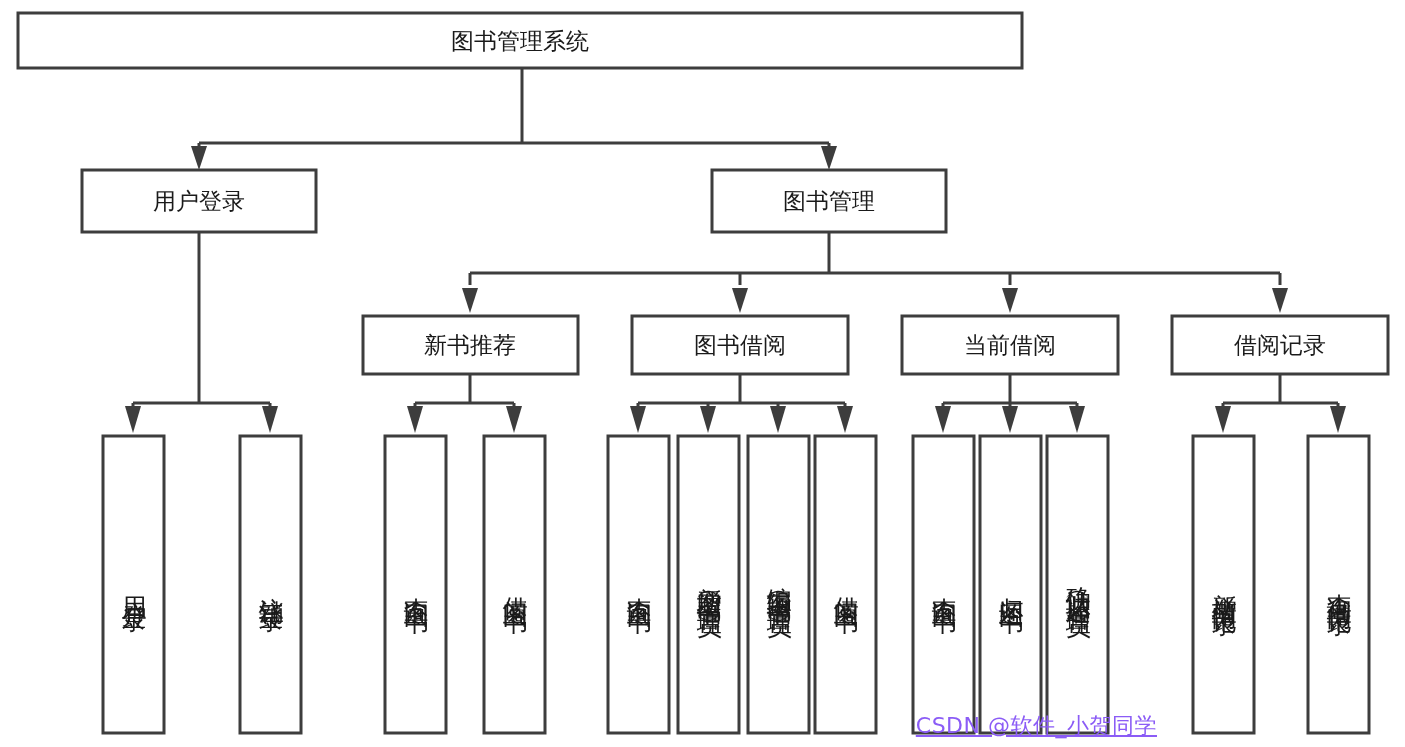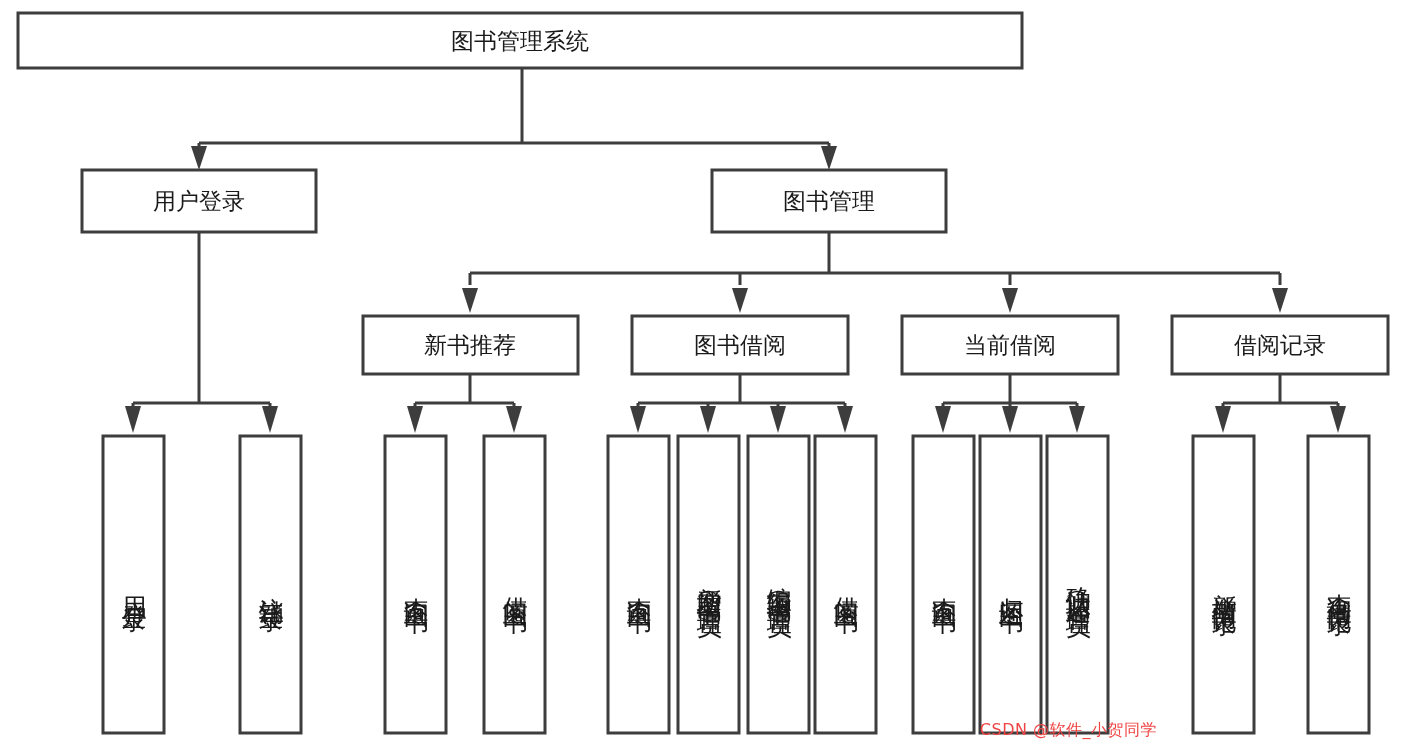--- a/index.html
+++ b/index.html
@@ -64,24 +64,25 @@
     letter-spacing: 4px;
     color: #1a1a1a;
     white-space: nowrap;
     text-align: center;
   }
   .watermark {
     position: absolute;
     right: 10px;
     bottom: 6px;
     font-family: "DejaVu Sans", "Liberation Sans", sans-serif;
-    font-size: 16px;
-    color: #ef4444;
+    font-size: 22px;
+    color: #8b5cf6;
     white-space: nowrap;
     letter-spacing: 0.5px;
+    text-decoration: underline;
   }
 </style>
 </head>
 <body>
 
 <div id="diagram-root">
 
   <svg class="canvas" viewBox="0 0 1405 747" xmlns="http://www.w3.org/2000/svg">
     <defs></defs>
 

